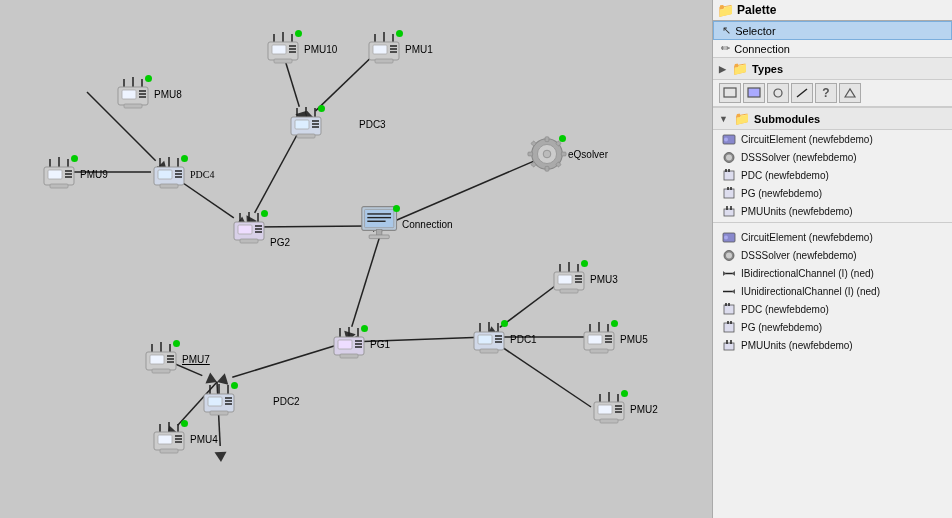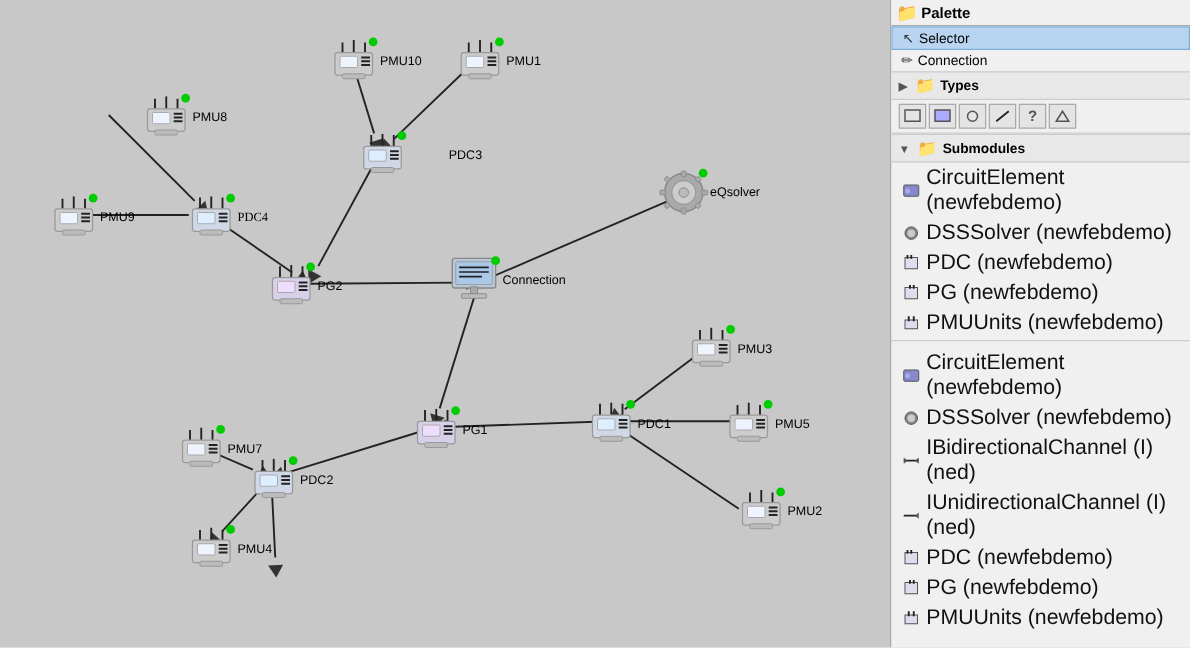--- a/index.html
+++ b/index.html
@@ -149,21 +149,21 @@
     .eqsolver-svg { width: 44px; height: 40px; }
 
     svg line { stroke: #222; stroke-width: 1.5; }
 
     
     #panel-content::-webkit-scrollbar { width: 8px; }
     #panel-content::-webkit-scrollbar-track { background: #f0f0f0; }
     #panel-content::-webkit-scrollbar-thumb { background: #aaa; border: 1px solid #888; }
 
     .submodule-label {
-      font-size: 17px;
+      font-size: 10px;
       color: #111;
     }
     .submodule-icon {
       width: 16px;
       height: 14px;
       display: inline-flex;
       align-items: center;
       justify-content: center;
       flex-shrink: 0;
     }
@@ -343,21 +343,21 @@
 
       <line x1="25" y1="14" x2="32" y2="14" stroke="#aaa" stroke-width="0.7"></line>
       <line x1="25" y1="17" x2="32" y2="17" stroke="#aaa" stroke-width="0.7"></line>
       <line x1="25" y1="20" x2="32" y2="20" stroke="#aaa" stroke-width="0.7"></line>
 
       <rect x="10" y="27" width="18" height="4" rx="1" fill="#bbb" stroke="#999" stroke-width="0.8"></rect>
     </svg>
       </div>
       <div class="node-label">PDC4</div>
     </div>
-    <div class="node" style="left: 212px; top: 210px;">
+    <div class="node" style="left: 228px; top: 210px; align-items: flex-end;">
       <div class="node-icon">
         <span class="green-dot"></span>
         <svg class="pdc-svg" viewBox="0 0 38 34">
 
       <line x1="10" y1="1" x2="10" y2="10" stroke="#666" stroke-width="1.5"></line>
       <line x1="19" y1="0" x2="19" y2="10" stroke="#666" stroke-width="1.5"></line>
       <line x1="28" y1="1" x2="28" y2="10" stroke="#666" stroke-width="1.5"></line>
 
       <rect x="4" y="10" width="30" height="18" rx="2" fill="#d8d0e8" stroke="#999" stroke-width="1"></rect>
 
@@ -515,21 +515,21 @@
 
       <line x1="25" y1="14" x2="32" y2="14" stroke="#aaa" stroke-width="0.7"></line>
       <line x1="25" y1="17" x2="32" y2="17" stroke="#aaa" stroke-width="0.7"></line>
       <line x1="25" y1="20" x2="32" y2="20" stroke="#aaa" stroke-width="0.7"></line>
 
       <rect x="10" y="27" width="18" height="4" rx="1" fill="#bbb" stroke="#999" stroke-width="0.8"></rect>
     </svg>
       </div>
       <div class="node-label">PMU2</div>
     </div>
-    <div class="node" style="left: 140px; top: 340px;">
+    <div class="node" style="left: 140px; top: 340px; text-decoration: underline;">
       <div class="node-icon">
         <span class="green-dot"></span>
         <svg class="pmu-svg" viewBox="0 0 38 34">
 
       <line x1="10" y1="2" x2="10" y2="10" stroke="#666" stroke-width="1.5"></line>
       <line x1="19" y1="0" x2="19" y2="10" stroke="#666" stroke-width="1.5"></line>
       <line x1="28" y1="2" x2="28" y2="10" stroke="#666" stroke-width="1.5"></line>
 
       <rect x="4" y="10" width="30" height="18" rx="2" fill="#ccc" stroke="#999" stroke-width="1"></rect>
 
@@ -537,21 +537,21 @@
 
       <line x1="25" y1="14" x2="32" y2="14" stroke="#aaa" stroke-width="0.7"></line>
       <line x1="25" y1="17" x2="32" y2="17" stroke="#aaa" stroke-width="0.7"></line>
       <line x1="25" y1="20" x2="32" y2="20" stroke="#aaa" stroke-width="0.7"></line>
 
       <rect x="10" y="27" width="18" height="4" rx="1" fill="#bbb" stroke="#999" stroke-width="0.8"></rect>
     </svg>
       </div>
       <div class="node-label">PMU7</div>
     </div>
-    <div class="node" style="left: 198px; top: 365px;">
+    <div class="node" style="left: 198px; top: 382px; gap: 33px;">
       <div class="node-icon">
         <span class="green-dot"></span>
         <svg class="pdc-svg" viewBox="0 0 38 34">
 
       <line x1="10" y1="1" x2="10" y2="10" stroke="#666" stroke-width="1.5"></line>
       <line x1="19" y1="0" x2="19" y2="10" stroke="#666" stroke-width="1.5"></line>
       <line x1="28" y1="1" x2="28" y2="10" stroke="#666" stroke-width="1.5"></line>
 
       <rect x="4" y="10" width="30" height="18" rx="2" fill="#d0d8e8" stroke="#999" stroke-width="1"></rect>
 

